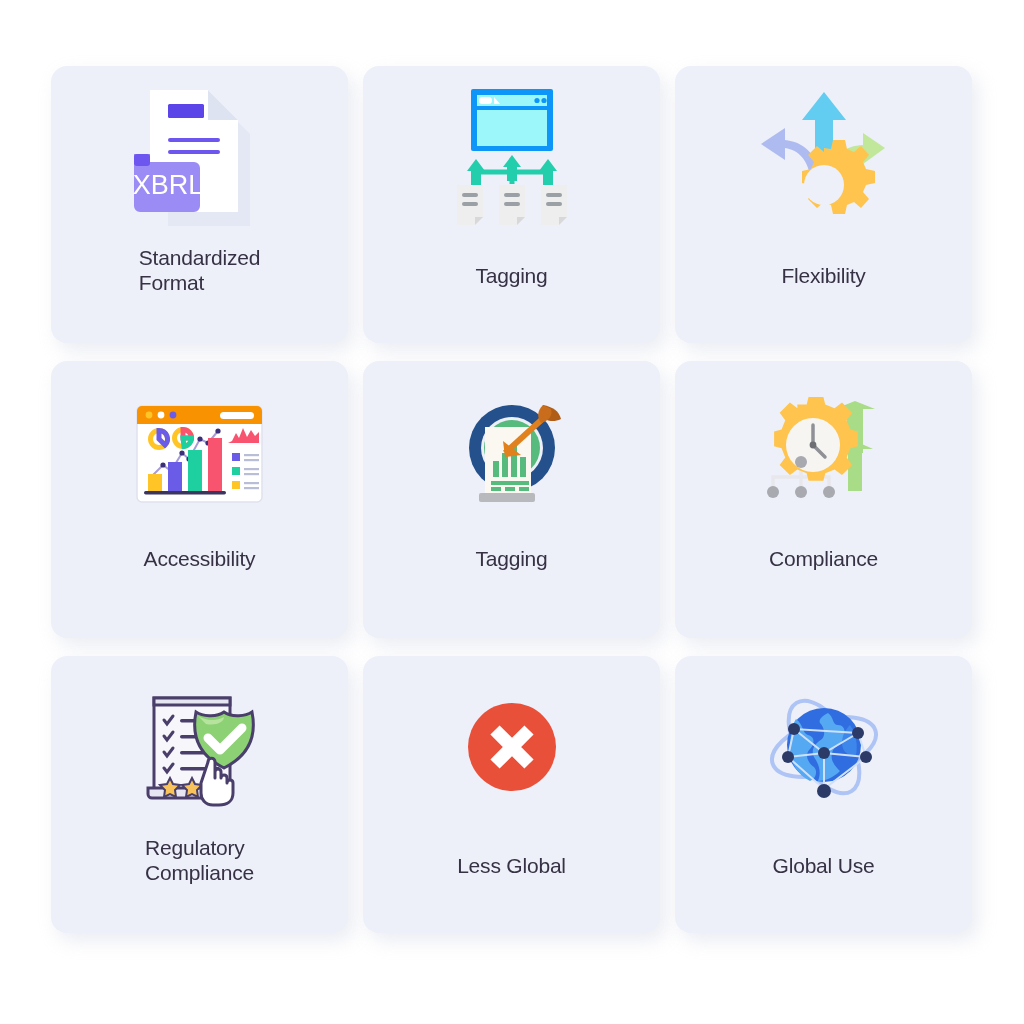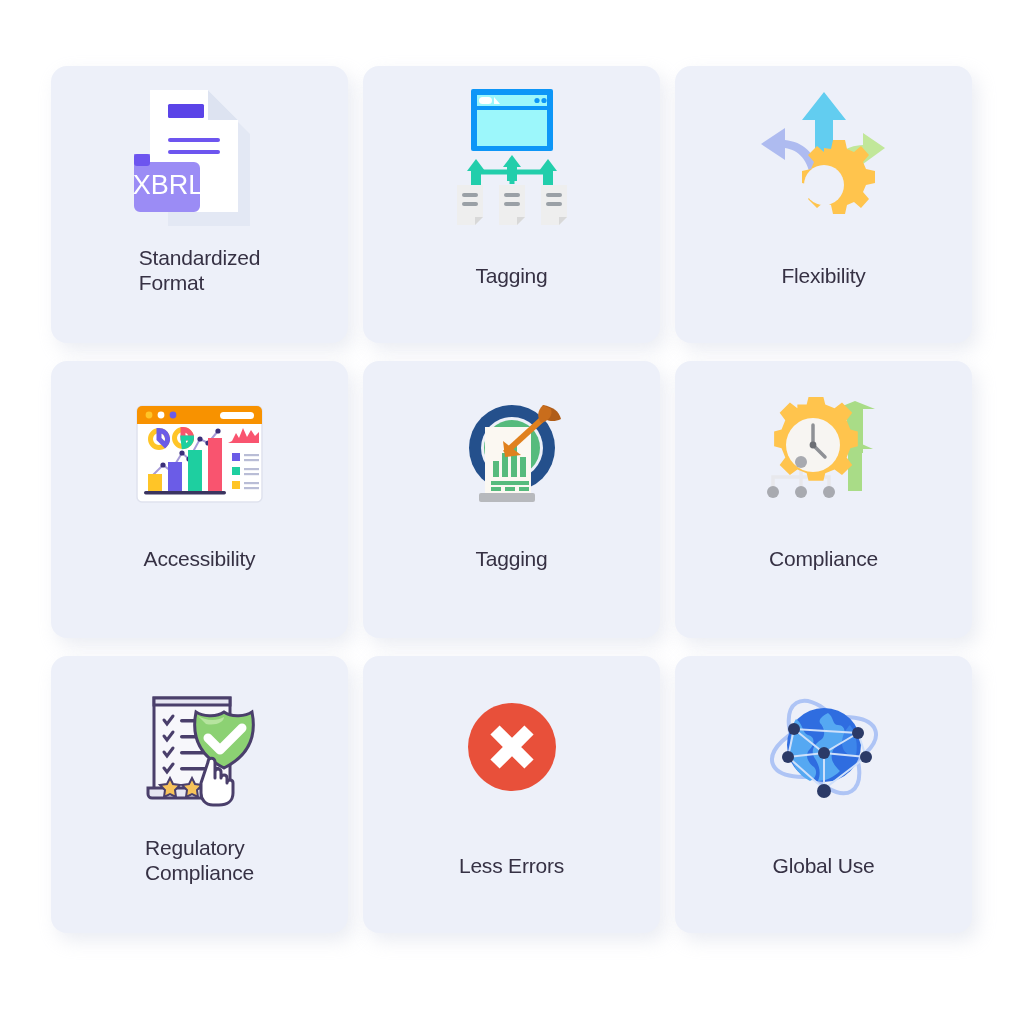--- a/index.html
+++ b/index.html
@@ -309,21 +309,21 @@
 Compliance</div>
   </div>
 
   <div class="card r3">
     <div class="icon-wrap">
       <svg width="88" height="88" viewBox="0 0 88 88">
         <circle cx="44" cy="44" r="44" fill="#e8503a"></circle>
         <path d="M27 27 L61 61 M61 27 L27 61" stroke="#ffffff" stroke-width="13" stroke-linecap="butt"></path>
       </svg>
     </div>
-    <div class="card-label">Less Errors</div>
+    <div class="card-label">Less Global</div>
   </div>
 
   <div class="card r3">
     <div class="icon-wrap">
       <svg width="116" height="104" viewBox="0 0 116 104">
 
         <g fill="none" stroke="#aec4f5" stroke-width="4">
           <ellipse cx="58" cy="52" rx="54" ry="26" transform="rotate(-18 58 52)"></ellipse>
           <ellipse cx="58" cy="52" rx="26" ry="52" transform="rotate(-32 58 52)"></ellipse>
         </g>

